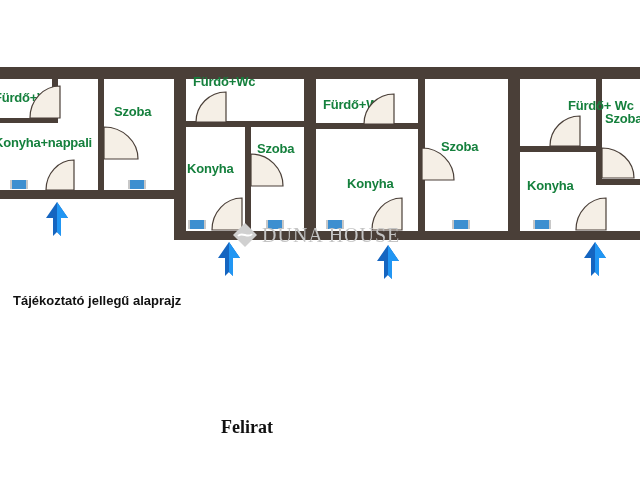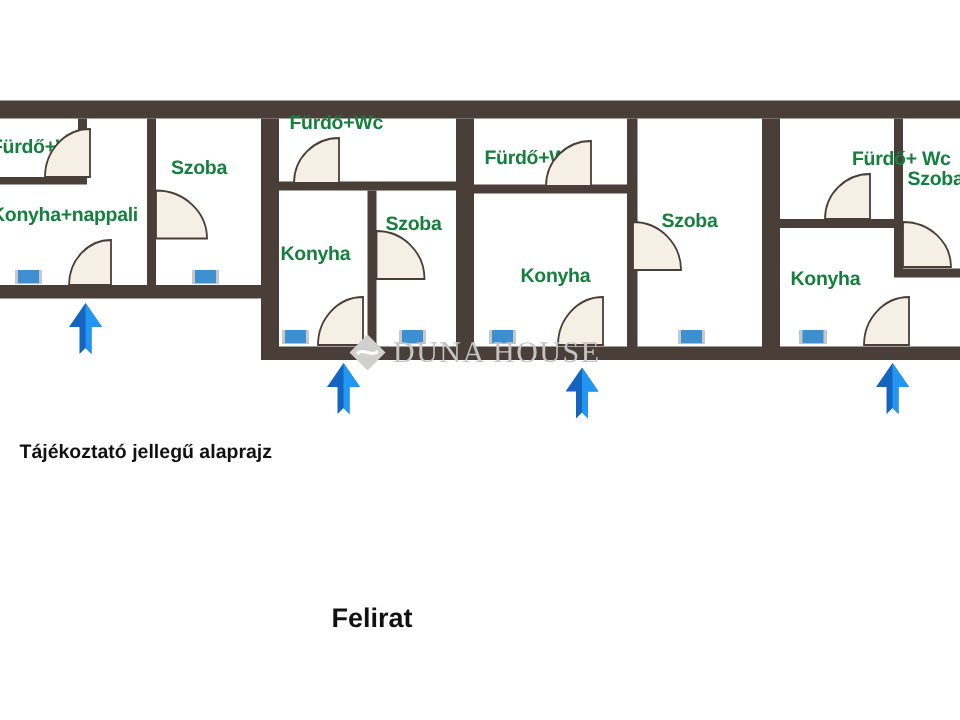--- a/index.html
+++ b/index.html
@@ -120,14 +120,14 @@
       <path d="M11 0 L22 16 L15 16 L15 34 L11 30 Z" fill="#2196f3"></path>
     </svg>
 
   <svg class="wm-logo" viewBox="0 0 26 26">
       <path d="M13 1 L25 13 L13 25 L1 13 Z" fill="#d0d0d0"></path>
       <path d="M6 14 C10 9, 16 17, 20 12" stroke="#ffffff" stroke-width="2" fill="none"></path>
     </svg>
   <div class="watermark" style="left:262px;">DUNA HOUSE</div>
 
   <div class="caption" style="left:13px;top:268px;font-size:13px;margin-top:25px;">Tájékoztató jellegű alaprajz</div>
-  <div class="caption" style="left:221px;top:402px;font-size:18px;">Felirat</div>
+  <div class="caption" style="left:221px;top:417px;font-size:18px;font-family:Liberation Serif, serif;">Felirat</div>
 </div>
 
 </body></html>

